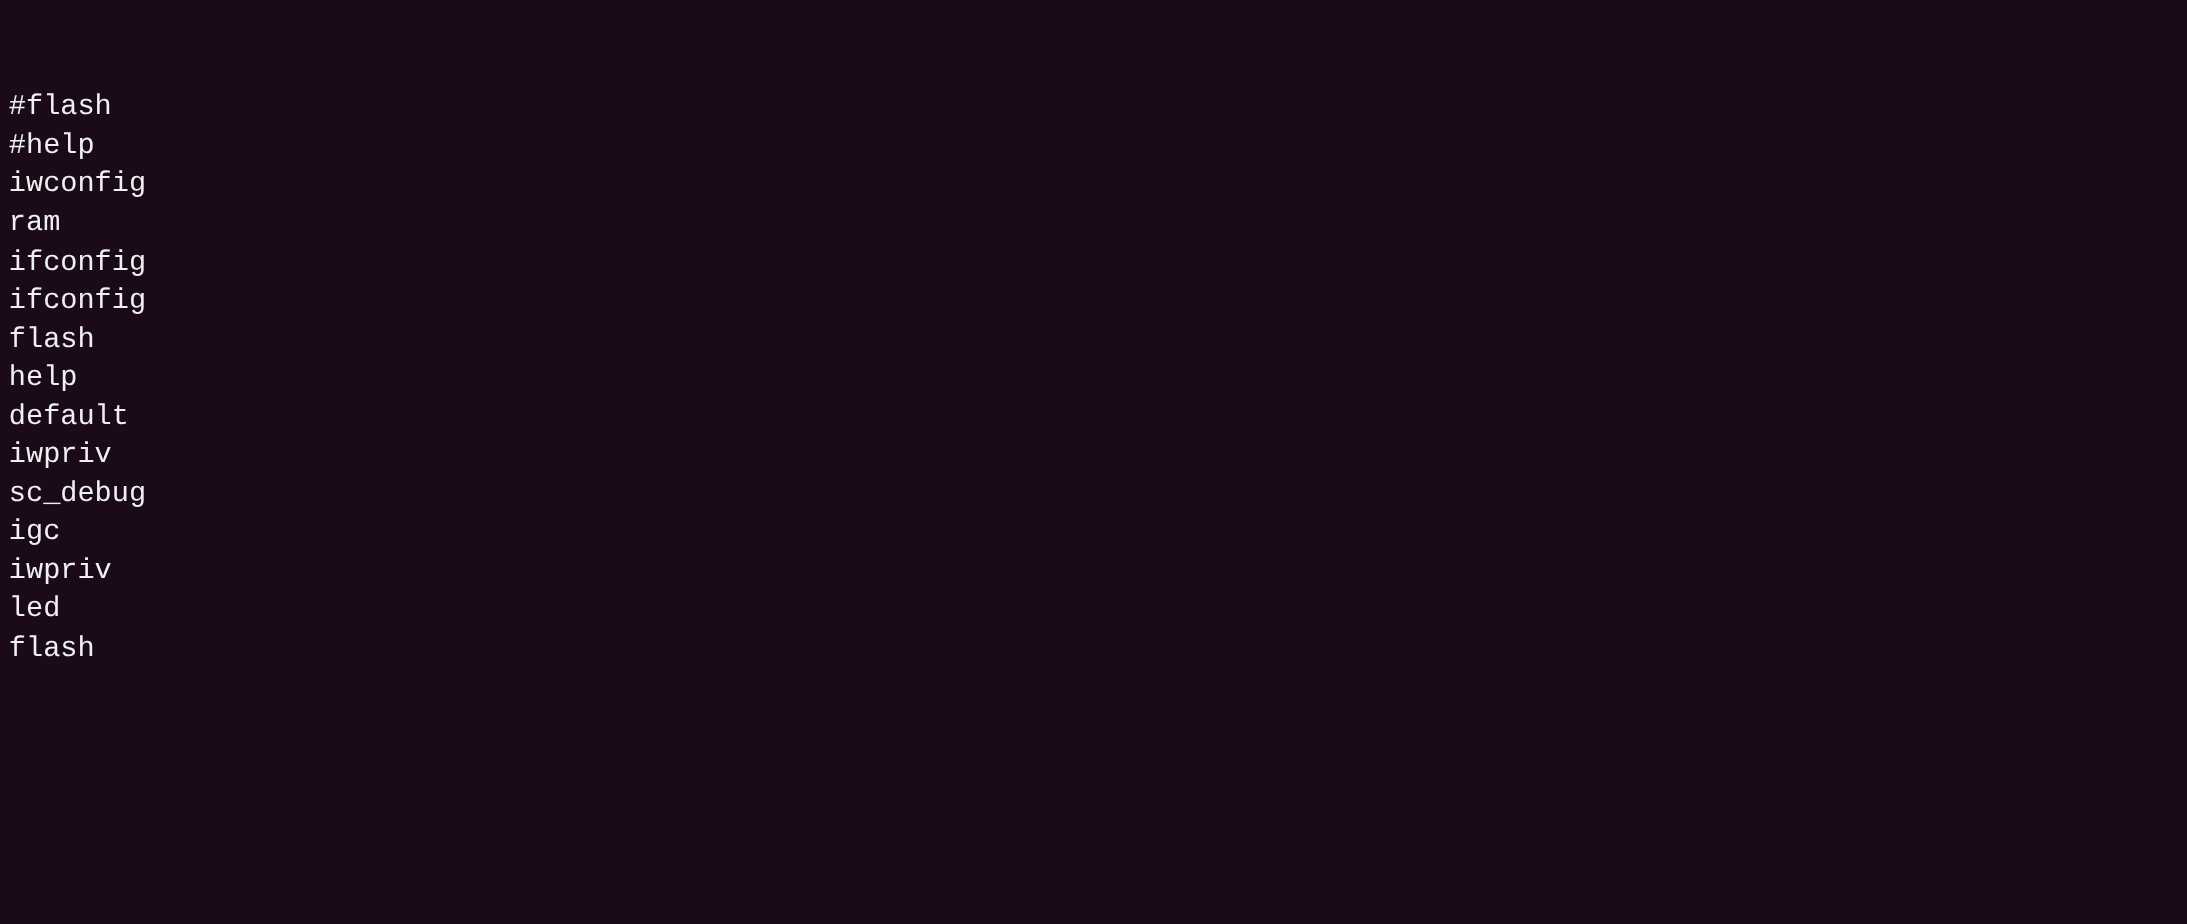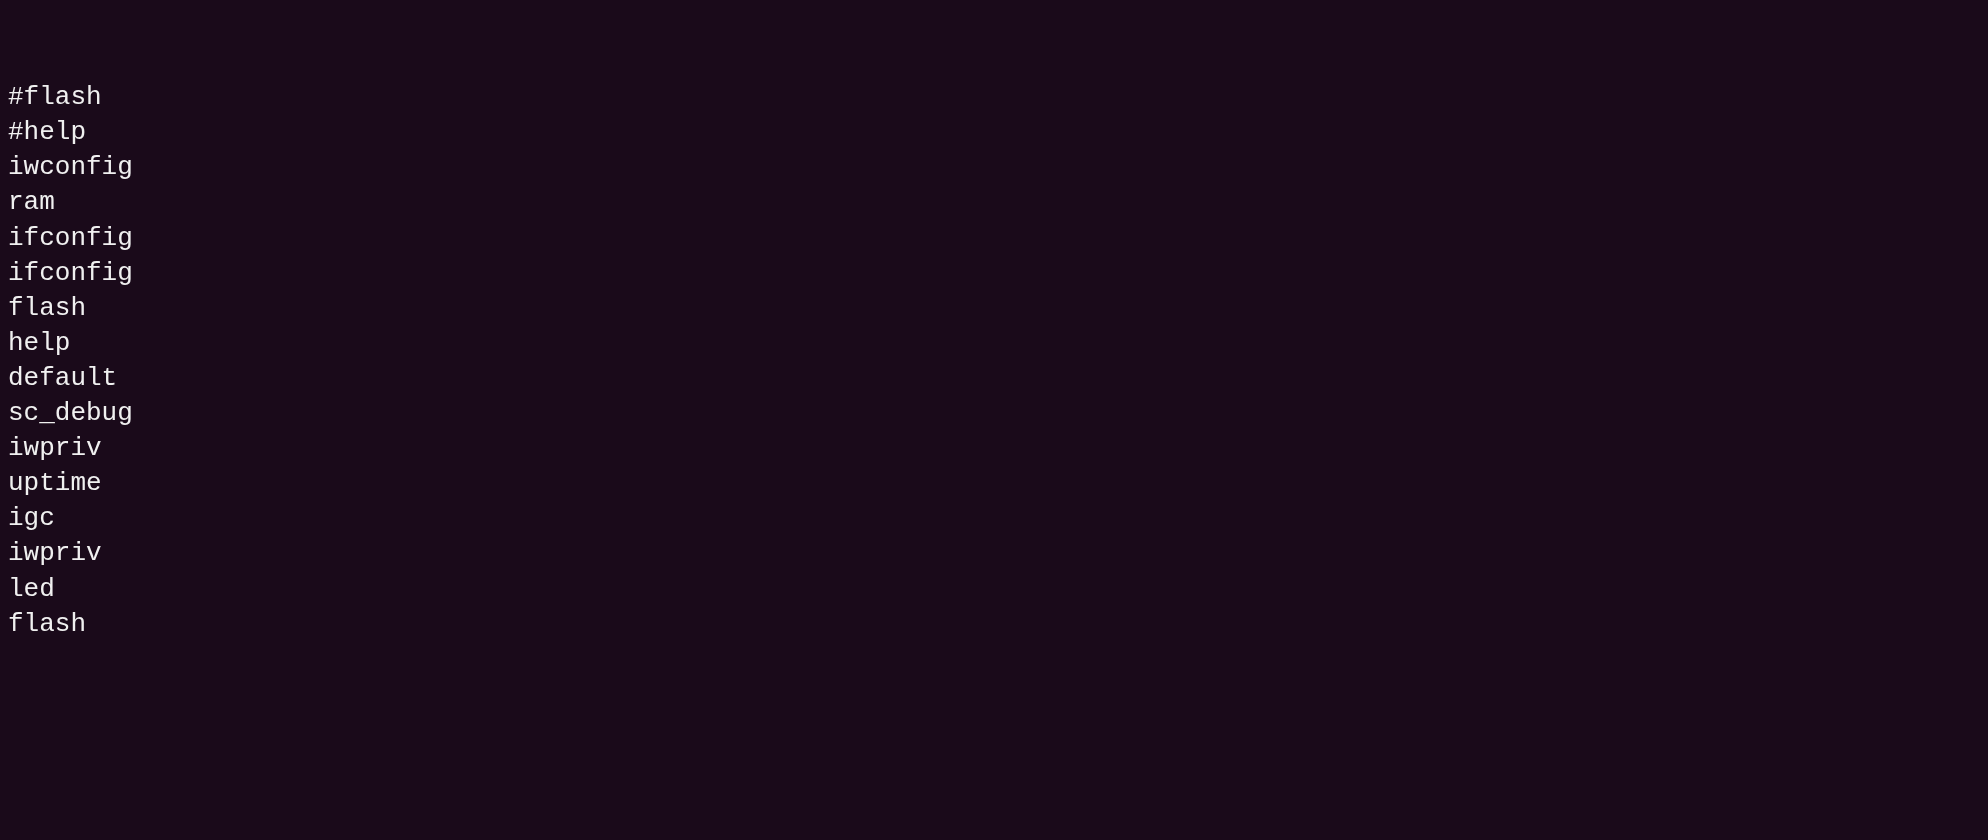--- a/index.html
+++ b/index.html
@@ -21,16 +21,16 @@
     }
 
     .terminal-content {
       white-space: pre;
     }
   </style>
 </head>
 <body>
 
 <div class="terminal-content">
-  <div id="command-list"><div>#flash</div><div>#help</div><div>iwconfig</div><div>ram</div><div>ifconfig</div><div>ifconfig</div><div>flash</div><div>help</div><div>default</div><div>sc_debug</div><div>iwpriv</div><div>uptime</div><div>igc</div><div>iwpriv</div><div>led</div><div>flash</div></div>
+  <div id="command-list"><div>#flash</div><div>#help</div><div>iwconfig</div><div>ram</div><div>ifconfig</div><div>ifconfig</div><div>flash</div><div>help</div><div>default</div><div>iwpriv</div><div>sc_debug</div><div>igc</div><div>iwpriv</div><div>led</div><div>flash</div></div>
   
   
 </div>
 
 </body></html>

